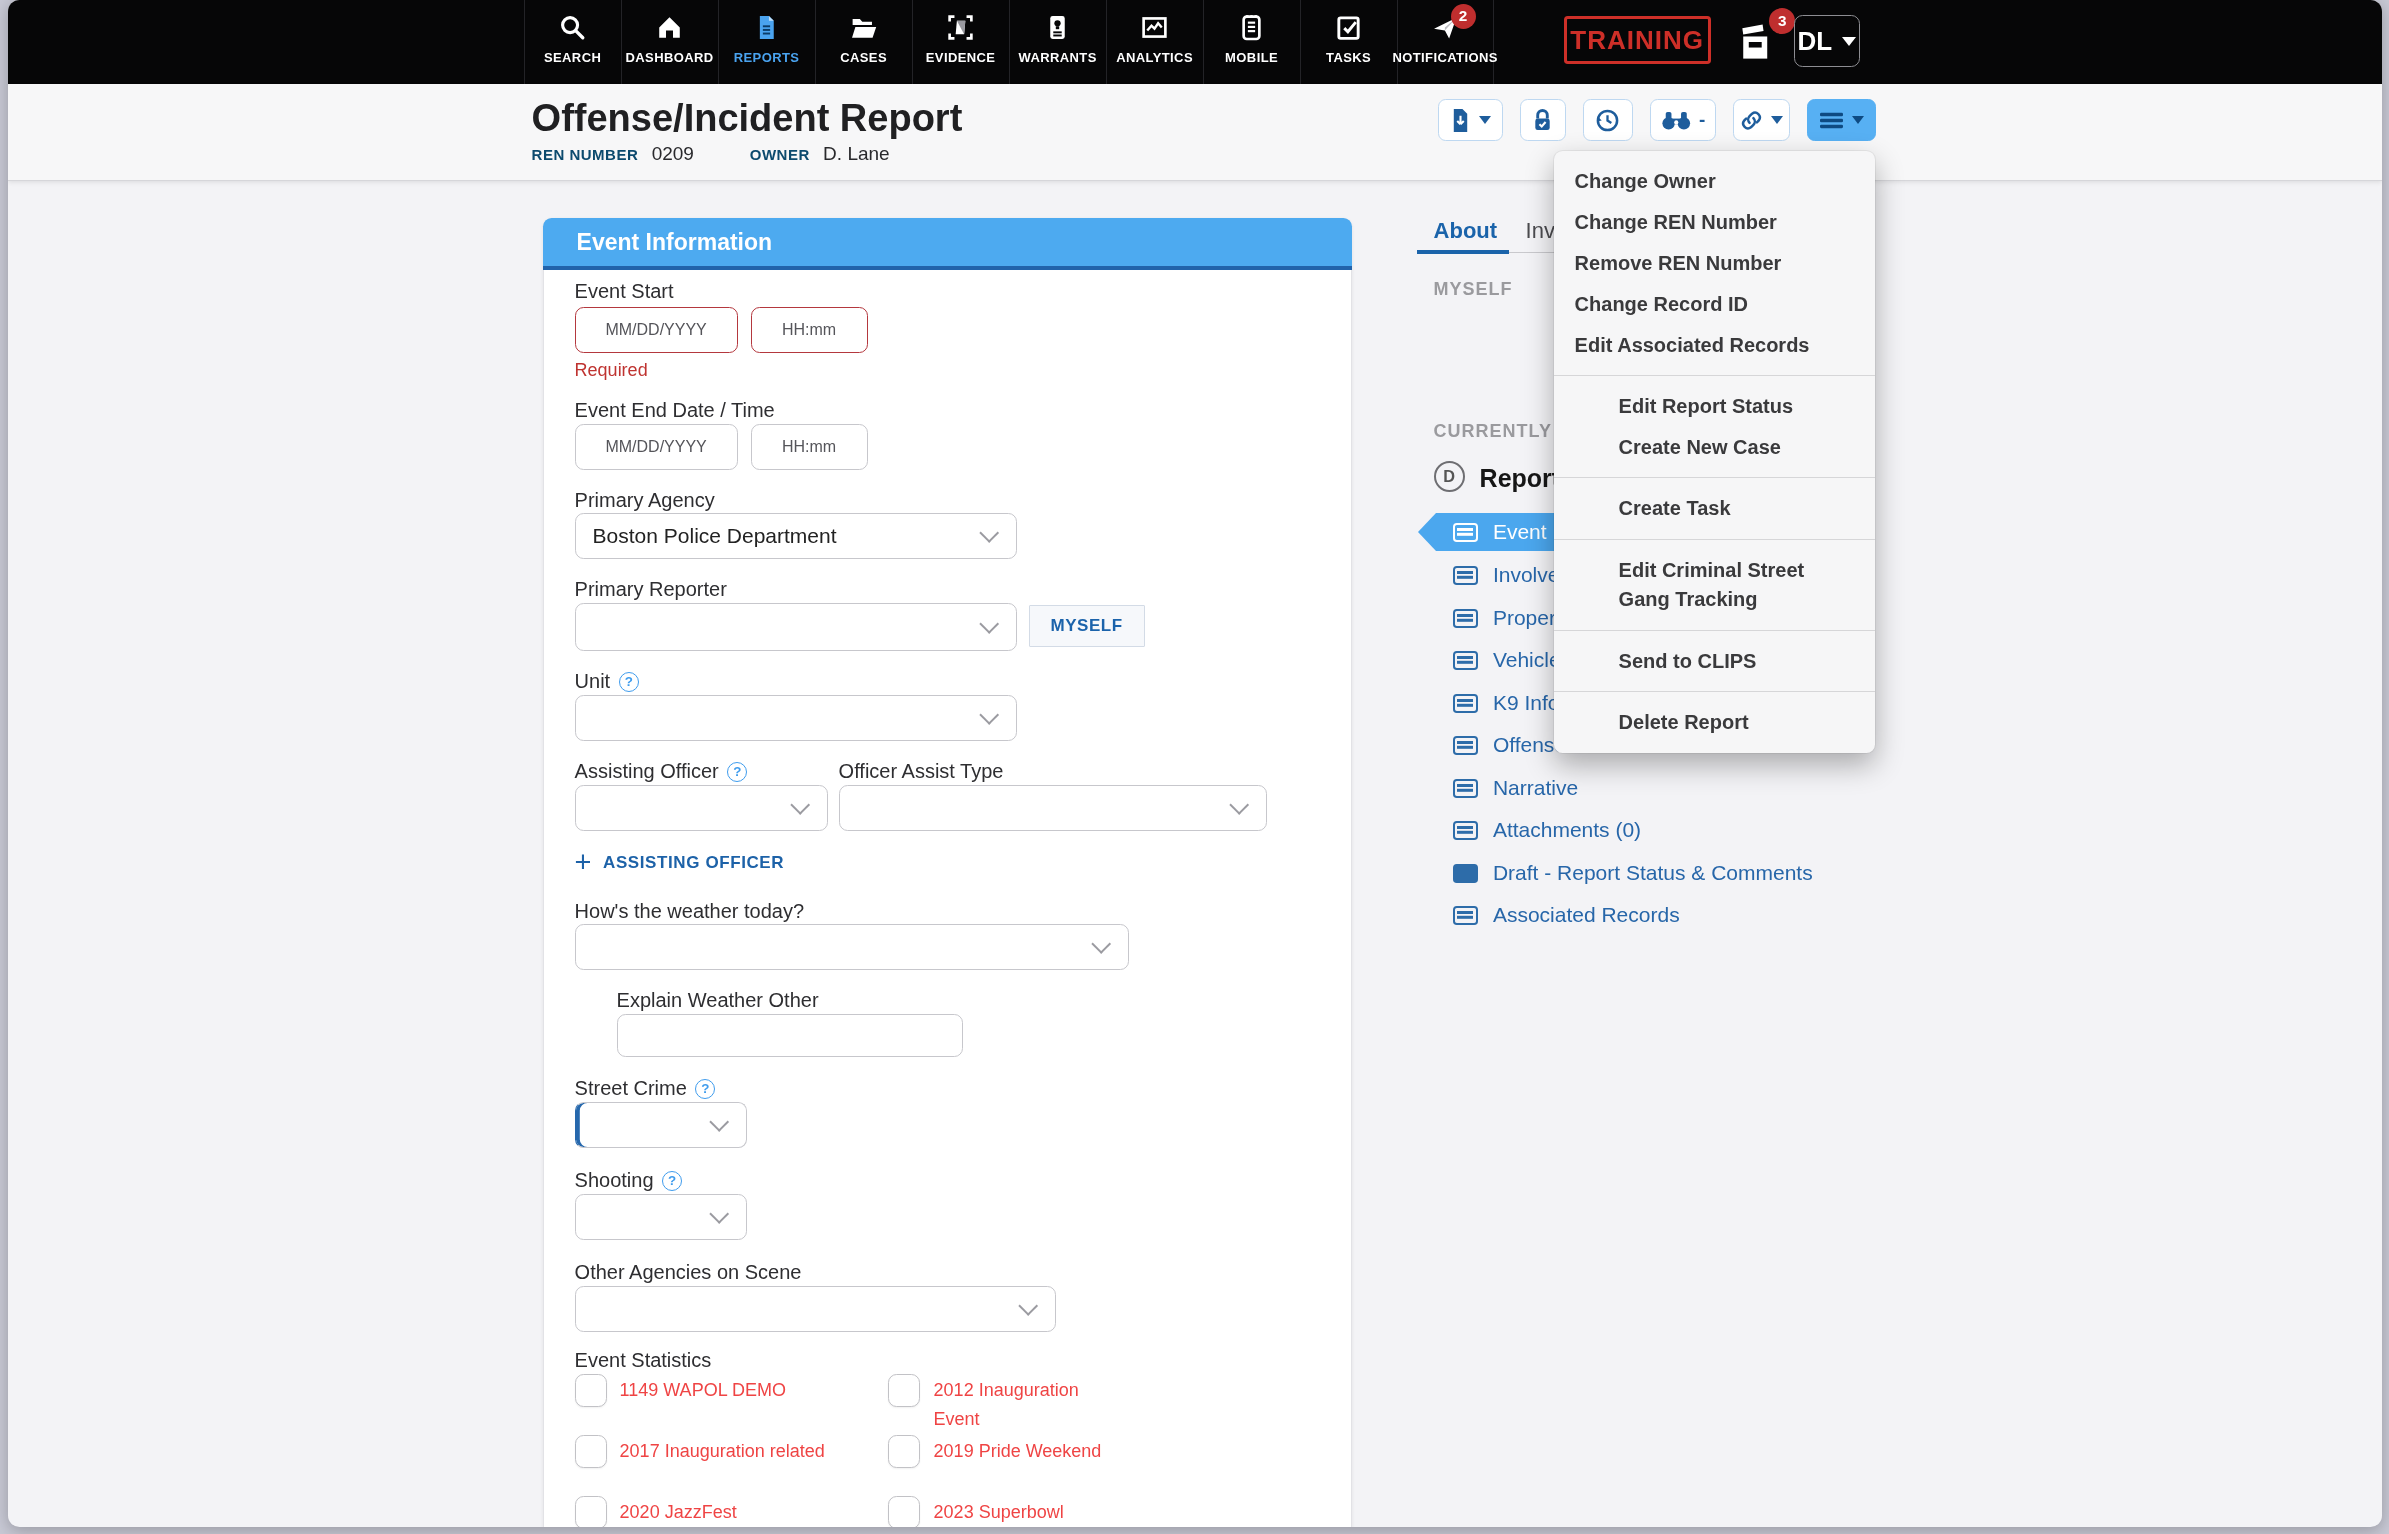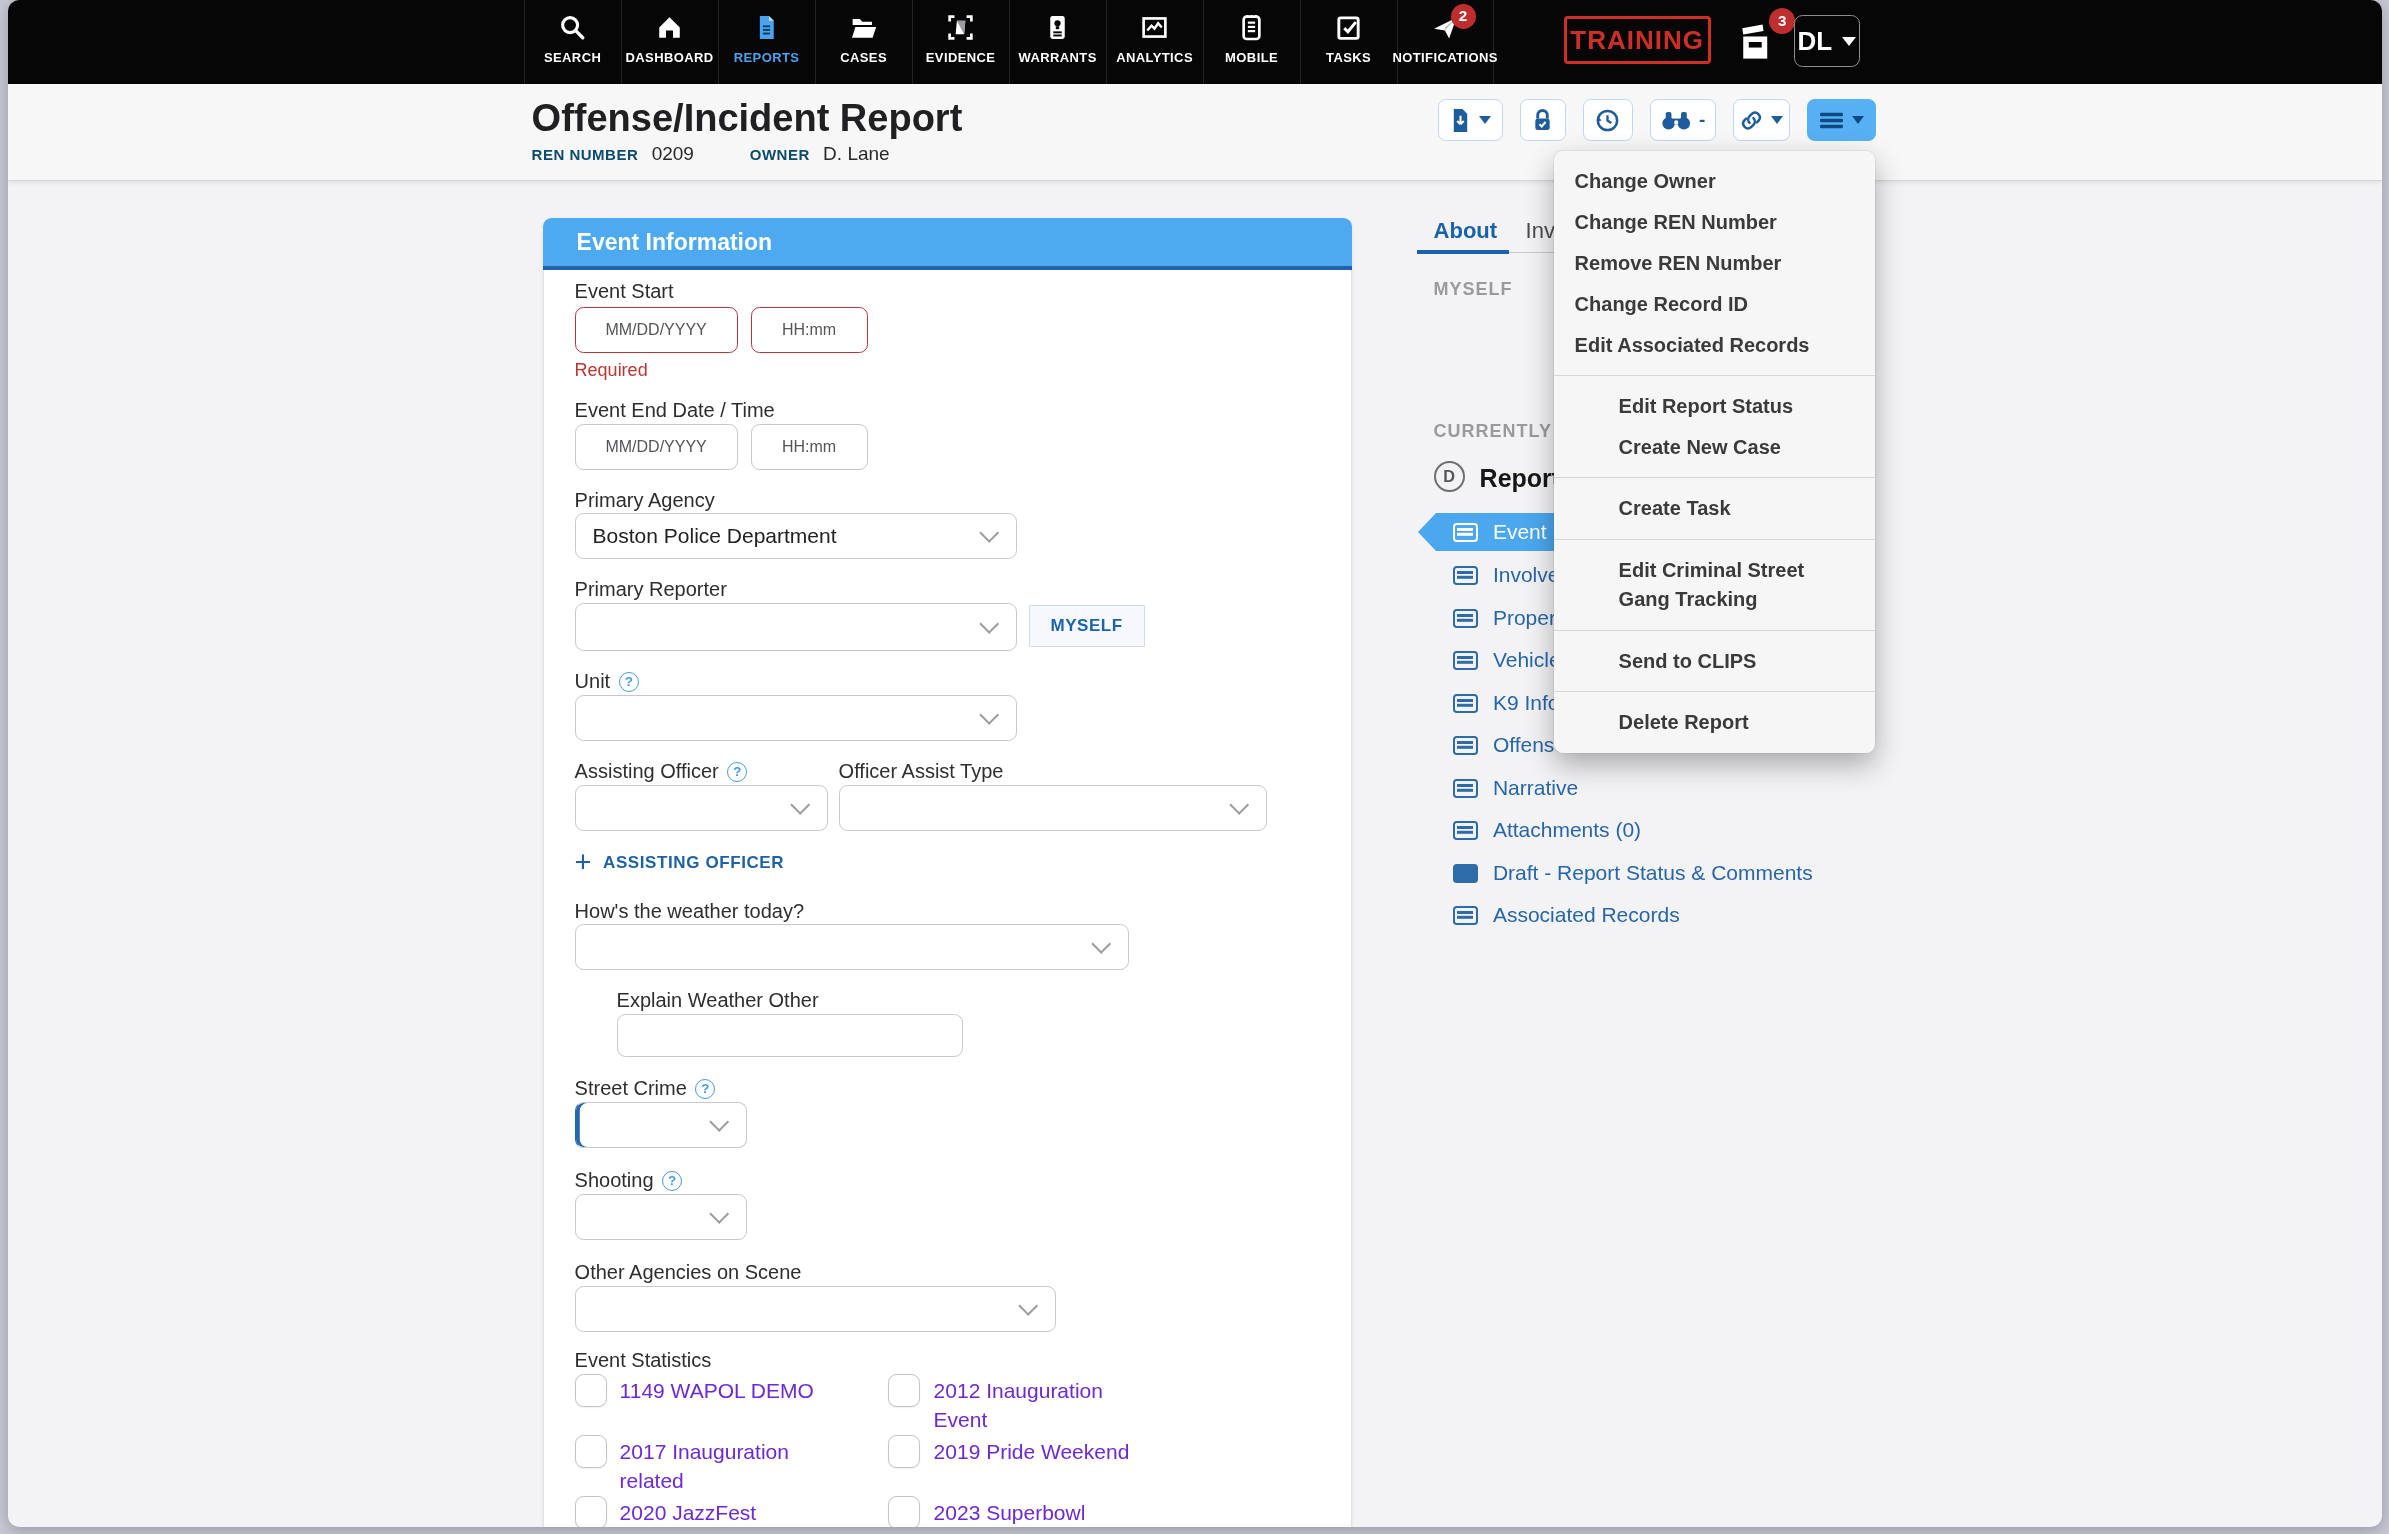--- a/index.html
+++ b/index.html
@@ -117,21 +117,21 @@
     color:#1b63ab;font-size:17px;font-weight:700;letter-spacing:0.5px;
     display:flex;align-items:center;justify-content:center;cursor:pointer;box-sizing:border-box;
   }
   .add-link{position:absolute;display:flex;align-items:center;gap:11.5px;color:#1d62a8;cursor:pointer;}
   .add-link .plus{font-size:29px;font-weight:400;line-height:25px;}
   .add-link .txt{font-size:17px;font-weight:700;letter-spacing:0.6px;}
   .cb{
     position:absolute;width:32.5px;height:32.5px;border:1.4px solid #c2c2c6;border-radius:8.6px;
     background:#fff;box-sizing:border-box;cursor:pointer;box-shadow:0 1px 1.9px rgba(0,0,0,.06);
   }
-  .cb-label{position:absolute;font-size:21px;color:#6d28d9;line-height:29px;}
+  .cb-label{position:absolute;font-size:18px;color:#ef4444;line-height:29px;}
 
   
   .tab{position:absolute;font-size:22px;cursor:pointer;}
   .tab.active{color:#1a63aa;font-weight:700;}
   .tab.inactive{color:#4b4b4f;}
   .tab-underline{position:absolute;background:#1a63aa;height:3.8px;}
   .tab-line{position:absolute;background:#c9c9cd;height:1.4px;}
   .side-caps{position:absolute;font-size:18px;font-weight:700;color:#9a9a9e;letter-spacing:1px;}
   .record-badge{
     position:absolute;width:31px;height:31px;border-radius:50%;border:2.4px solid #6e6e72;

